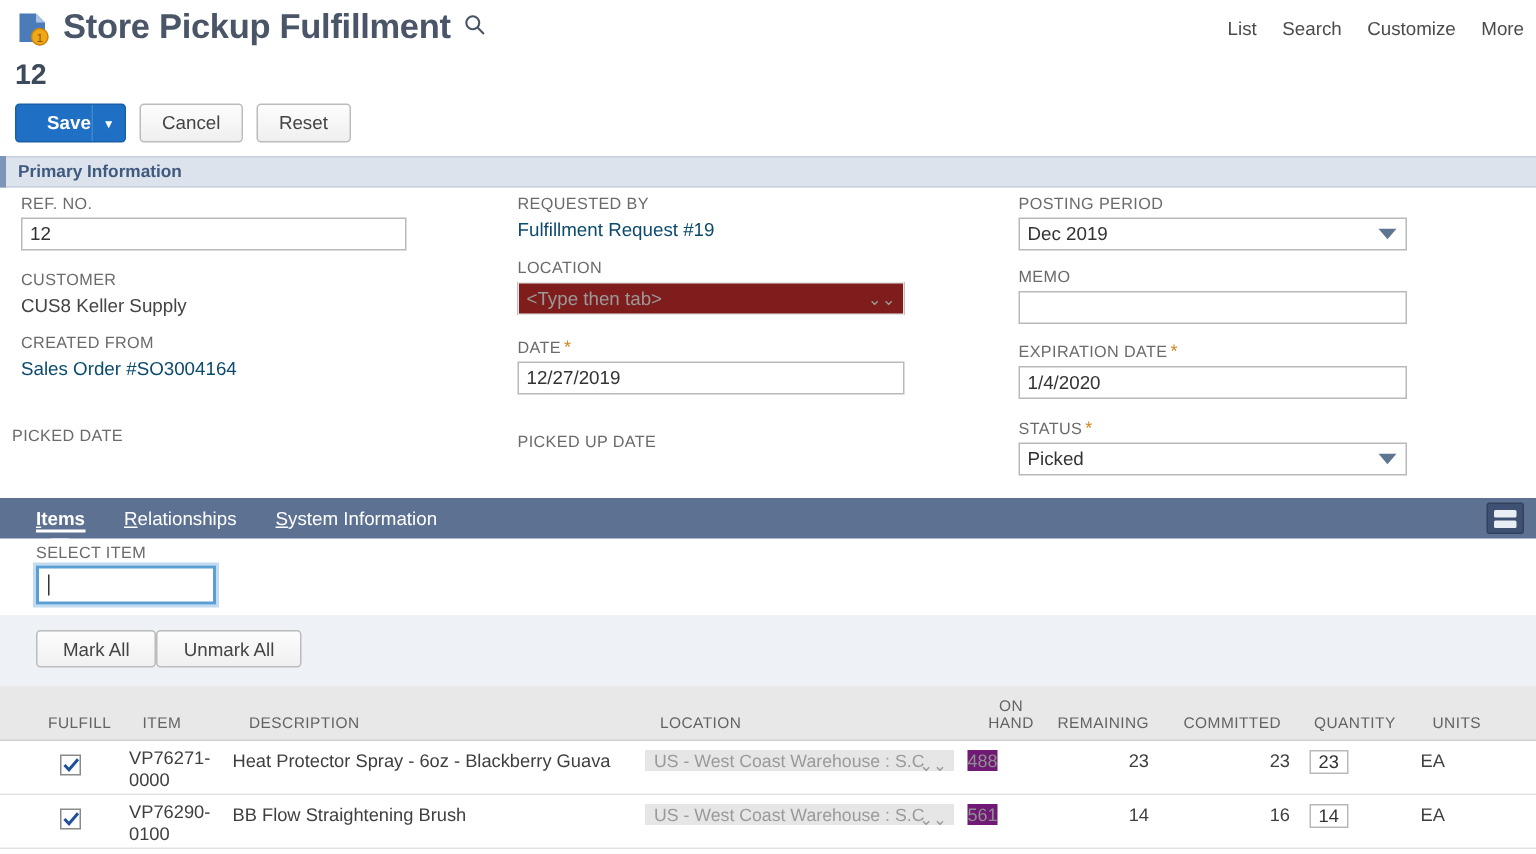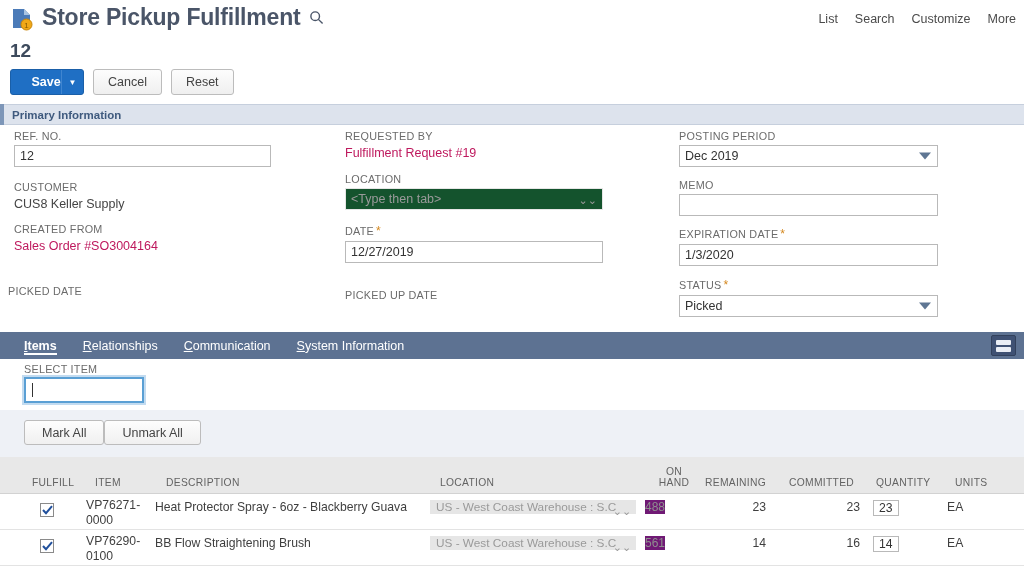--- a/index.html
+++ b/index.html
@@ -83,23 +83,23 @@
   .req { color:#d4881f; font-size:12px; margin-left:2px; }
   .inp {
     height:22px; border:1px solid #b9b9b9; background:#fff;
     font-size:12.5px; color:#333; padding:0 5px; line-height:20px;
     font-family:"Liberation Sans", sans-serif; white-space:nowrap; overflow:hidden;
   }
   .inp.w256 { width:257px; }
   .inp.w258 { width:258px; }
   .inp.w259 { width:259px; }
   .val-static { font-size:12.5px; color:#444; line-height:17px; }
-  .val-link { font-size:12.5px; color:#be185d; cursor:pointer; line-height:17px; }
+  .val-link { font-size:12.5px; color:#0c4a6e; cursor:pointer; line-height:17px; }
   .inp-disabled {
-    background:#14532d; border:1px solid #e6e6e6; color:#9a9a9a;
+    background:#7f1d1d; border:1px solid #e6e6e6; color:#9a9a9a;
     position:relative; padding-right:22px;
   }
   .dbl-chev {
     position:absolute; right:5px; top:2px; color:#9a9a9a; font-size:11px; line-height:18px;
   }
   .sel {
     position:relative; padding-right:24px;
   }
   .sel .tri {
     position:absolute; right:6px; top:50%; transform:translateY(-50%);
@@ -292,21 +292,21 @@
         </div>
       </div>
       <div class="fld" style="margin-top:12px;">
         <span class="flabel">MEMO</span>
         <div class="inp w259"></div>
       </div>
       <div class="fld" style="margin-top:11px;">
         <span class="flabel">
           <span>EXPIRATION DATE</span><span class="req">*</span>
         </span>
-        <div class="inp w259">1/3/2020</div>
+        <div class="inp w259">1/4/2020</div>
       </div>
       <div class="fld" style="margin-top:12px;">
         <span class="flabel">
           <span>STATUS</span><span class="req">*</span>
         </span>
         <div class="inp w259 sel">
           <span>Picked</span>
           <span class="tri"></span>
         </div>
       </div>
@@ -314,23 +314,20 @@
   </div>
 
   <div class="tabbar">
     <div class="tab active" style="margin-left:11px;">
       <span><span class="u">I</span><span>tems</span></span>
       <span class="bar"></span>
       <span class="ptr"></span>
     </div>
     <div class="tab">
       <span><span class="u">R</span><span>elationships</span></span>
-    </div>
-    <div class="tab">
-      <span><span class="u">C</span><span>ommunication</span></span>
     </div>
     <div class="tab">
       <span><span class="u">S</span><span>ystem Information</span></span>
     </div>
     <div class="tab-menu-btn">
       <i></i>
       <i></i>
     </div>
   </div>
 

